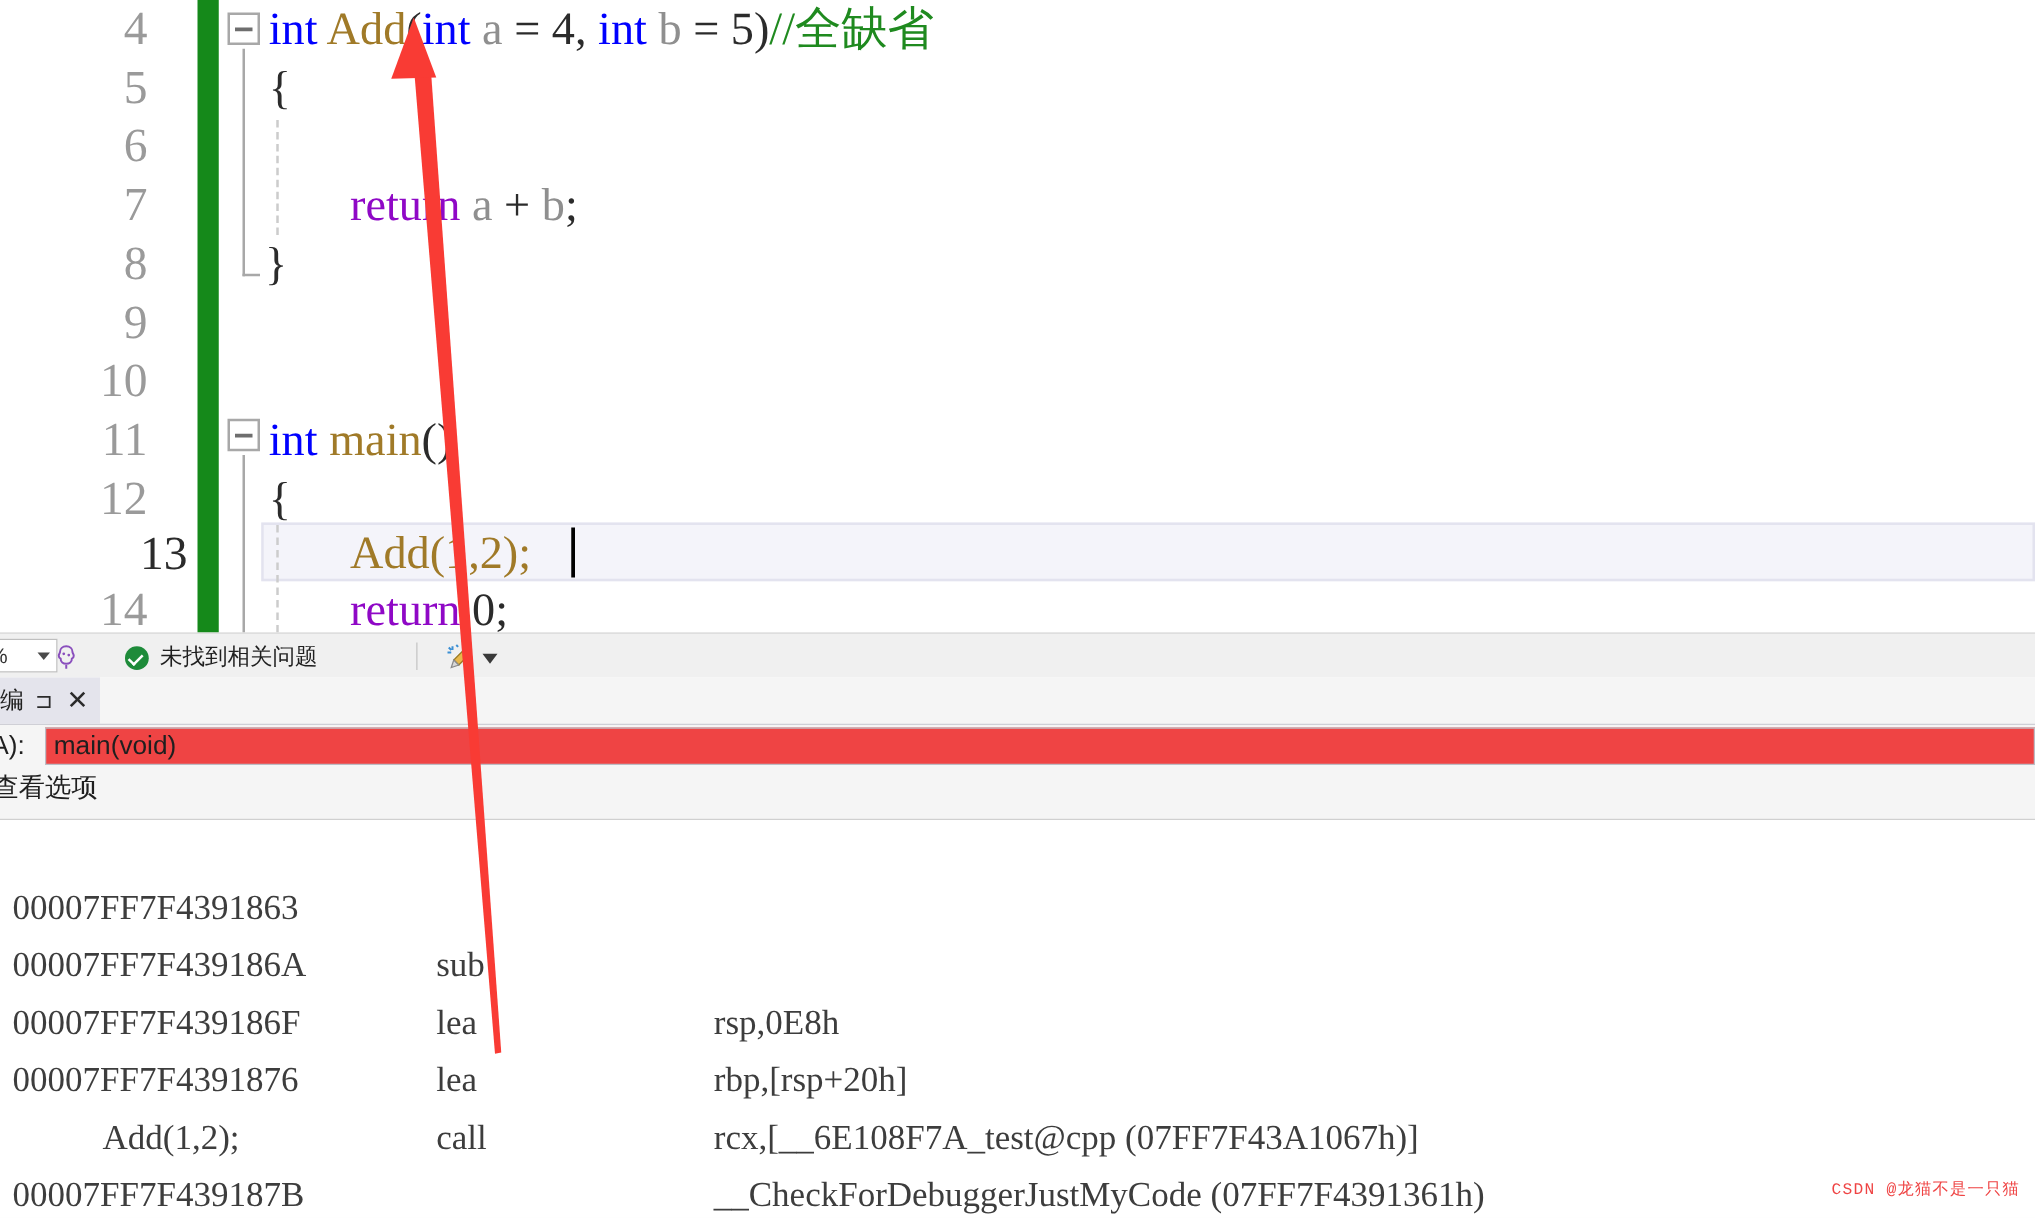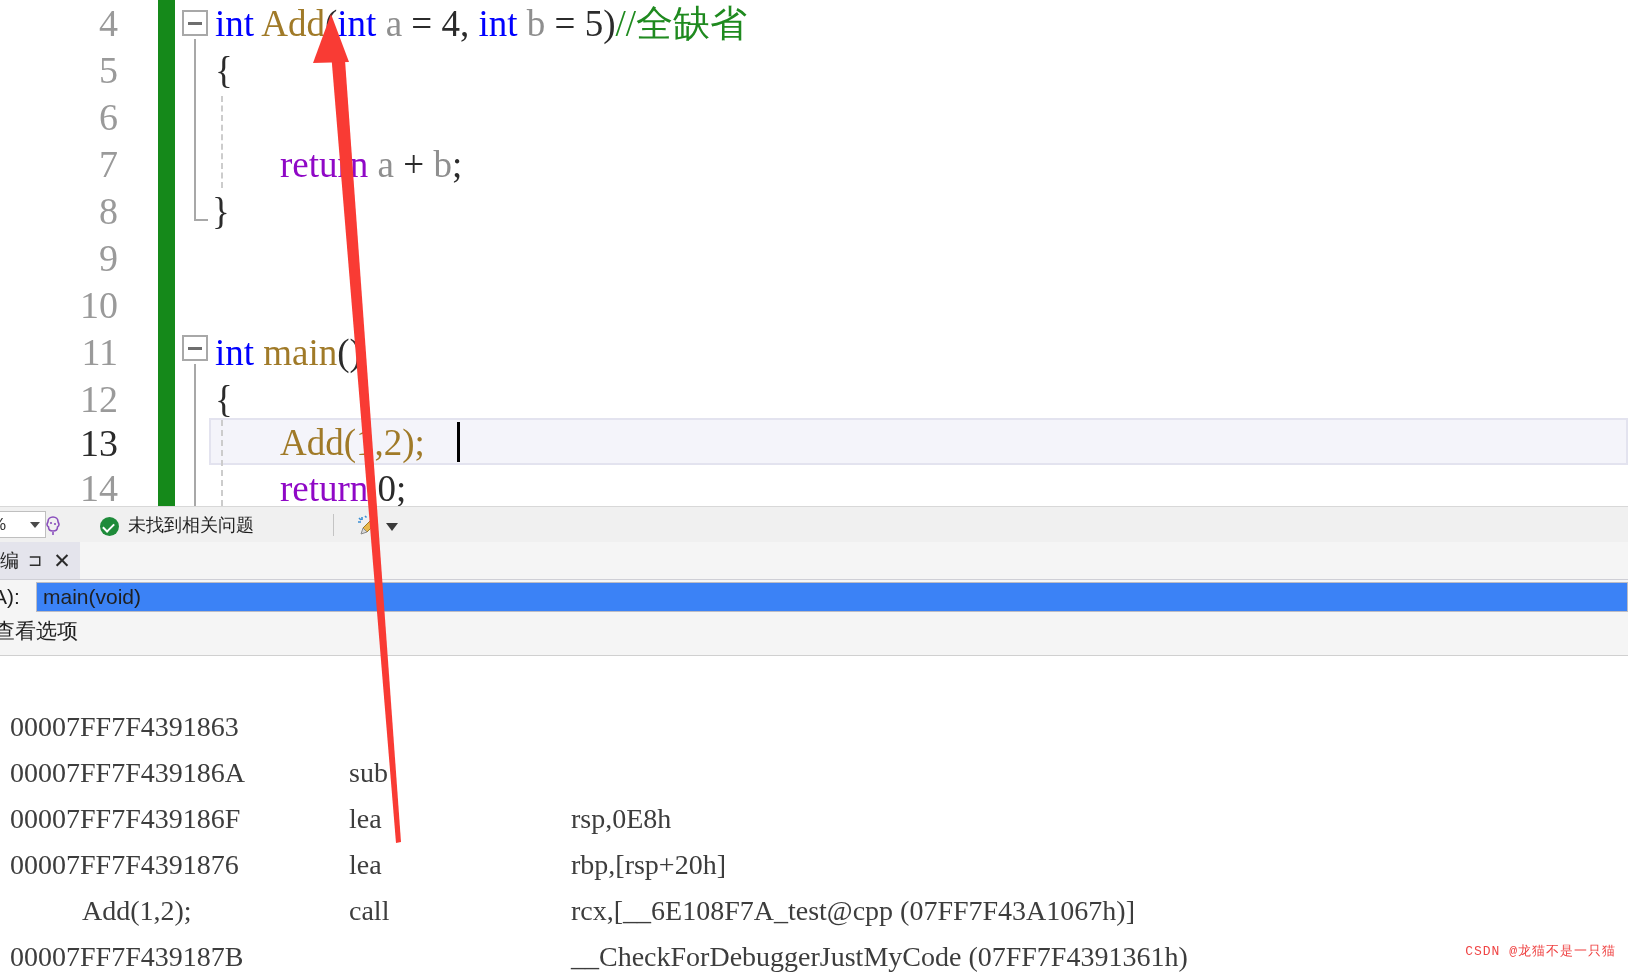--- a/index.html
+++ b/index.html
@@ -34,21 +34,21 @@
   .lineno {
     position: absolute;
     left: 0;
     width: 118px;
     text-align: right;
     font-family: "Liberation Serif", serif;
     font-size: 38px;
     color: #9a9a9a;
     line-height: 47px;
   }
-  .lineno.current { color: #2b2b2b; }
+  .lineno.current { color: #2b2b2b; margin-left: 32px; }
 
   .greenbar {
     position: absolute;
     left: 158px;
     top: 0;
     width: 17px;
     height: 506px;
     background: #15891a;
     z-index: 3;
   }
@@ -287,21 +287,21 @@
     left: -14px; top: 0;
     height: 34px; line-height: 34px;
     font-family: "Liberation Sans", sans-serif;
     font-size: 21px;
     color: #1f1f1f;
   }
   #tw-addr-input {
     position: absolute;
     left: 36px; top: 2px;
     width: 1592px; height: 30px;
-    background: #3b82f6;
+    background: #ef4444;
     border: 1px solid #bcbcc4;
     box-sizing: border-box;
     font-family: "Liberation Sans", sans-serif;
     font-size: 21px;
     color: #1f1f1f;
     line-height: 28px;
     padding-left: 6px;
   }
   #tw-viewopts {
     position: absolute;

